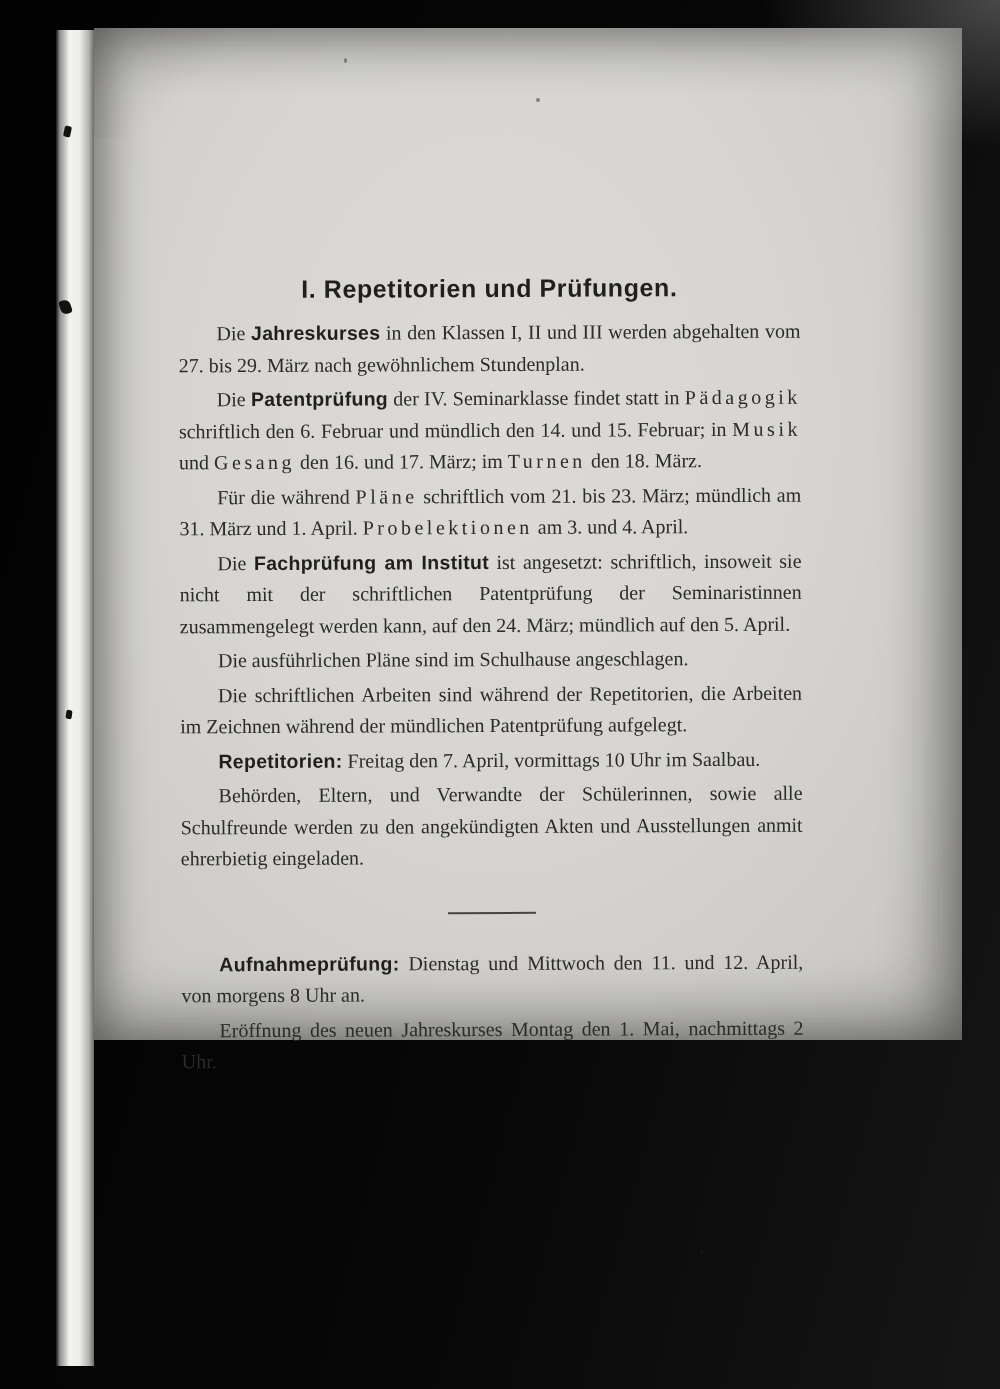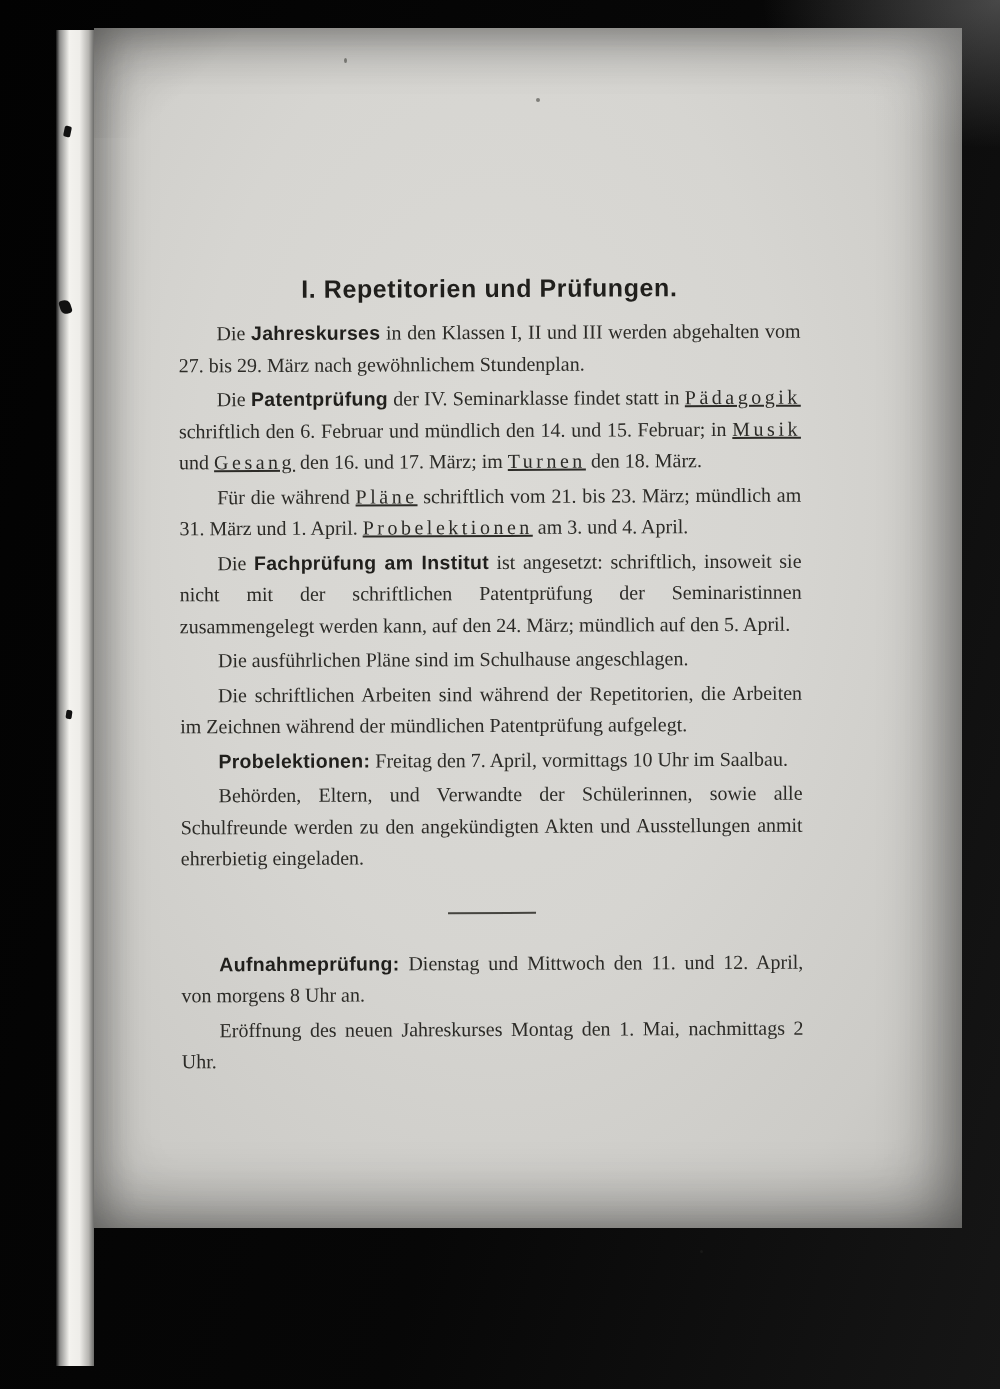--- a/index.html
+++ b/index.html
@@ -31,21 +31,21 @@
       #eeede9 62%,
       #b5b4b0 86%,
       #6c6c6a 100%);
   }
   
   .page {
     position: absolute;
     left: 94px;
     top: 28px;
     width: 868px;
-    height: 1200px;
+    height: 1012px;
     background:
       radial-gradient(ellipse at 46% 38%, #dbdad6 0%, #d6d5d1 45%, #cccbc7 80%, #c0bfbb 100%);
     box-shadow:
       inset 0 0 70px rgba(0,0,0,0.16),
       inset -30px 0 55px rgba(0,0,0,0.22),
       inset 16px 0 30px rgba(0,0,0,0.12),
       inset 0 -34px 55px rgba(0,0,0,0.16),
       inset 0 26px 45px rgba(0,0,0,0.12);
   }
   .page-crease {
@@ -112,21 +112,21 @@
   }
   .para.indent { text-indent: 38px; }
   .seg-normal { }
   .seg-bold {
     font-family: "Liberation Sans", sans-serif;
     font-weight: 700;
     font-size: 19.5px;
     letter-spacing: 0.3px;
     color: #201f1c;
   }
-  .seg-sperr { letter-spacing: 3.5px; text-decoration: underline; }
+  .seg-sperr { letter-spacing: 3.5px; }
   .divider {
     width: 88px;
     height: 0;
     border-top: 2px solid #45443f;
     margin: 38px auto 34px auto;
   }
 </style>
 </head>
 <body>
 
@@ -143,21 +143,21 @@
 
     <div class="text-col">
       <h1 class="doc-title">I. Repetitorien und Prüfungen.</h1>
       <div>
           <p class="para indent"><span class="seg-normal">Die </span><span class="seg-bold">Jahreskurses</span><span class="seg-normal"> in den Klassen I, II und III werden abgehalten vom 27. bis 29. März nach gewöhnlichem Stundenplan.</span></p>
           <p class="para indent"><span class="seg-normal">Die </span><span class="seg-bold">Patentprüfung</span><span class="seg-normal"> der IV. Seminarklasse findet statt in </span><span class="seg-sperr">Pädagogik</span><span class="seg-normal"> schriftlich den 6. Februar und mündlich den 14. und 15. Februar; in </span><span class="seg-sperr">Musik</span><span class="seg-normal"> und </span><span class="seg-sperr">Gesang</span><span class="seg-normal"> den 16. und 17. März; im </span><span class="seg-sperr">Turnen</span><span class="seg-normal"> den 18. März.</span></p>
           <p class="para indent"><span class="seg-normal">Für die während </span><span class="seg-sperr">Pläne</span><span class="seg-normal"> schriftlich vom 21. bis 23. März; mündlich am 31. März und 1. April.  </span><span class="seg-sperr">Probelektionen</span><span class="seg-normal"> am 3. und 4. April.</span></p>
           <p class="para indent"><span class="seg-normal">Die </span><span class="seg-bold">Fachprüfung am Institut</span><span class="seg-normal"> ist angesetzt: schriftlich, insoweit sie nicht mit der schriftlichen Patentprüfung der Seminaristinnen zusammengelegt werden kann, auf den 24. März; mündlich auf den 5. April.</span></p>
           <p class="para indent"><span class="seg-normal">Die ausführlichen Pläne sind im Schulhause angeschlagen.</span></p>
           <p class="para indent"><span class="seg-normal">Die schriftlichen Arbeiten sind während der Repetitorien, die Arbeiten im Zeichnen während der mündlichen Patentprüfung aufgelegt.</span></p>
-          <p class="para indent"><span class="seg-bold">Probelektionen:</span><span class="seg-normal"> Freitag den 7. April, vormittags 10 Uhr im Saalbau.</span></p>
+          <p class="para indent"><span class="seg-bold">Repetitorien:</span><span class="seg-normal"> Freitag den 7. April, vormittags 10 Uhr im Saalbau.</span></p>
           <p class="para indent"><span class="seg-normal">Behörden, Eltern, und Verwandte der Schülerinnen, sowie alle Schulfreunde werden zu den angekündigten Akten und Ausstellungen anmit ehrerbietig eingeladen.</span></p>
           <div class="divider"></div>
           <p class="para indent"><span class="seg-bold">Aufnahmeprüfung:</span><span class="seg-normal"> Dienstag und Mittwoch den 11. und 12. April, von morgens 8 Uhr an.</span></p>
           <p class="para indent"><span class="seg-normal">Eröffnung des neuen Jahreskurses Montag den 1. Mai, nachmittags 2 Uhr.</span></p>
         </div>
     </div>
   </div>
 
   <div class="speckle s1"></div>
   <div class="speckle s2"></div>

